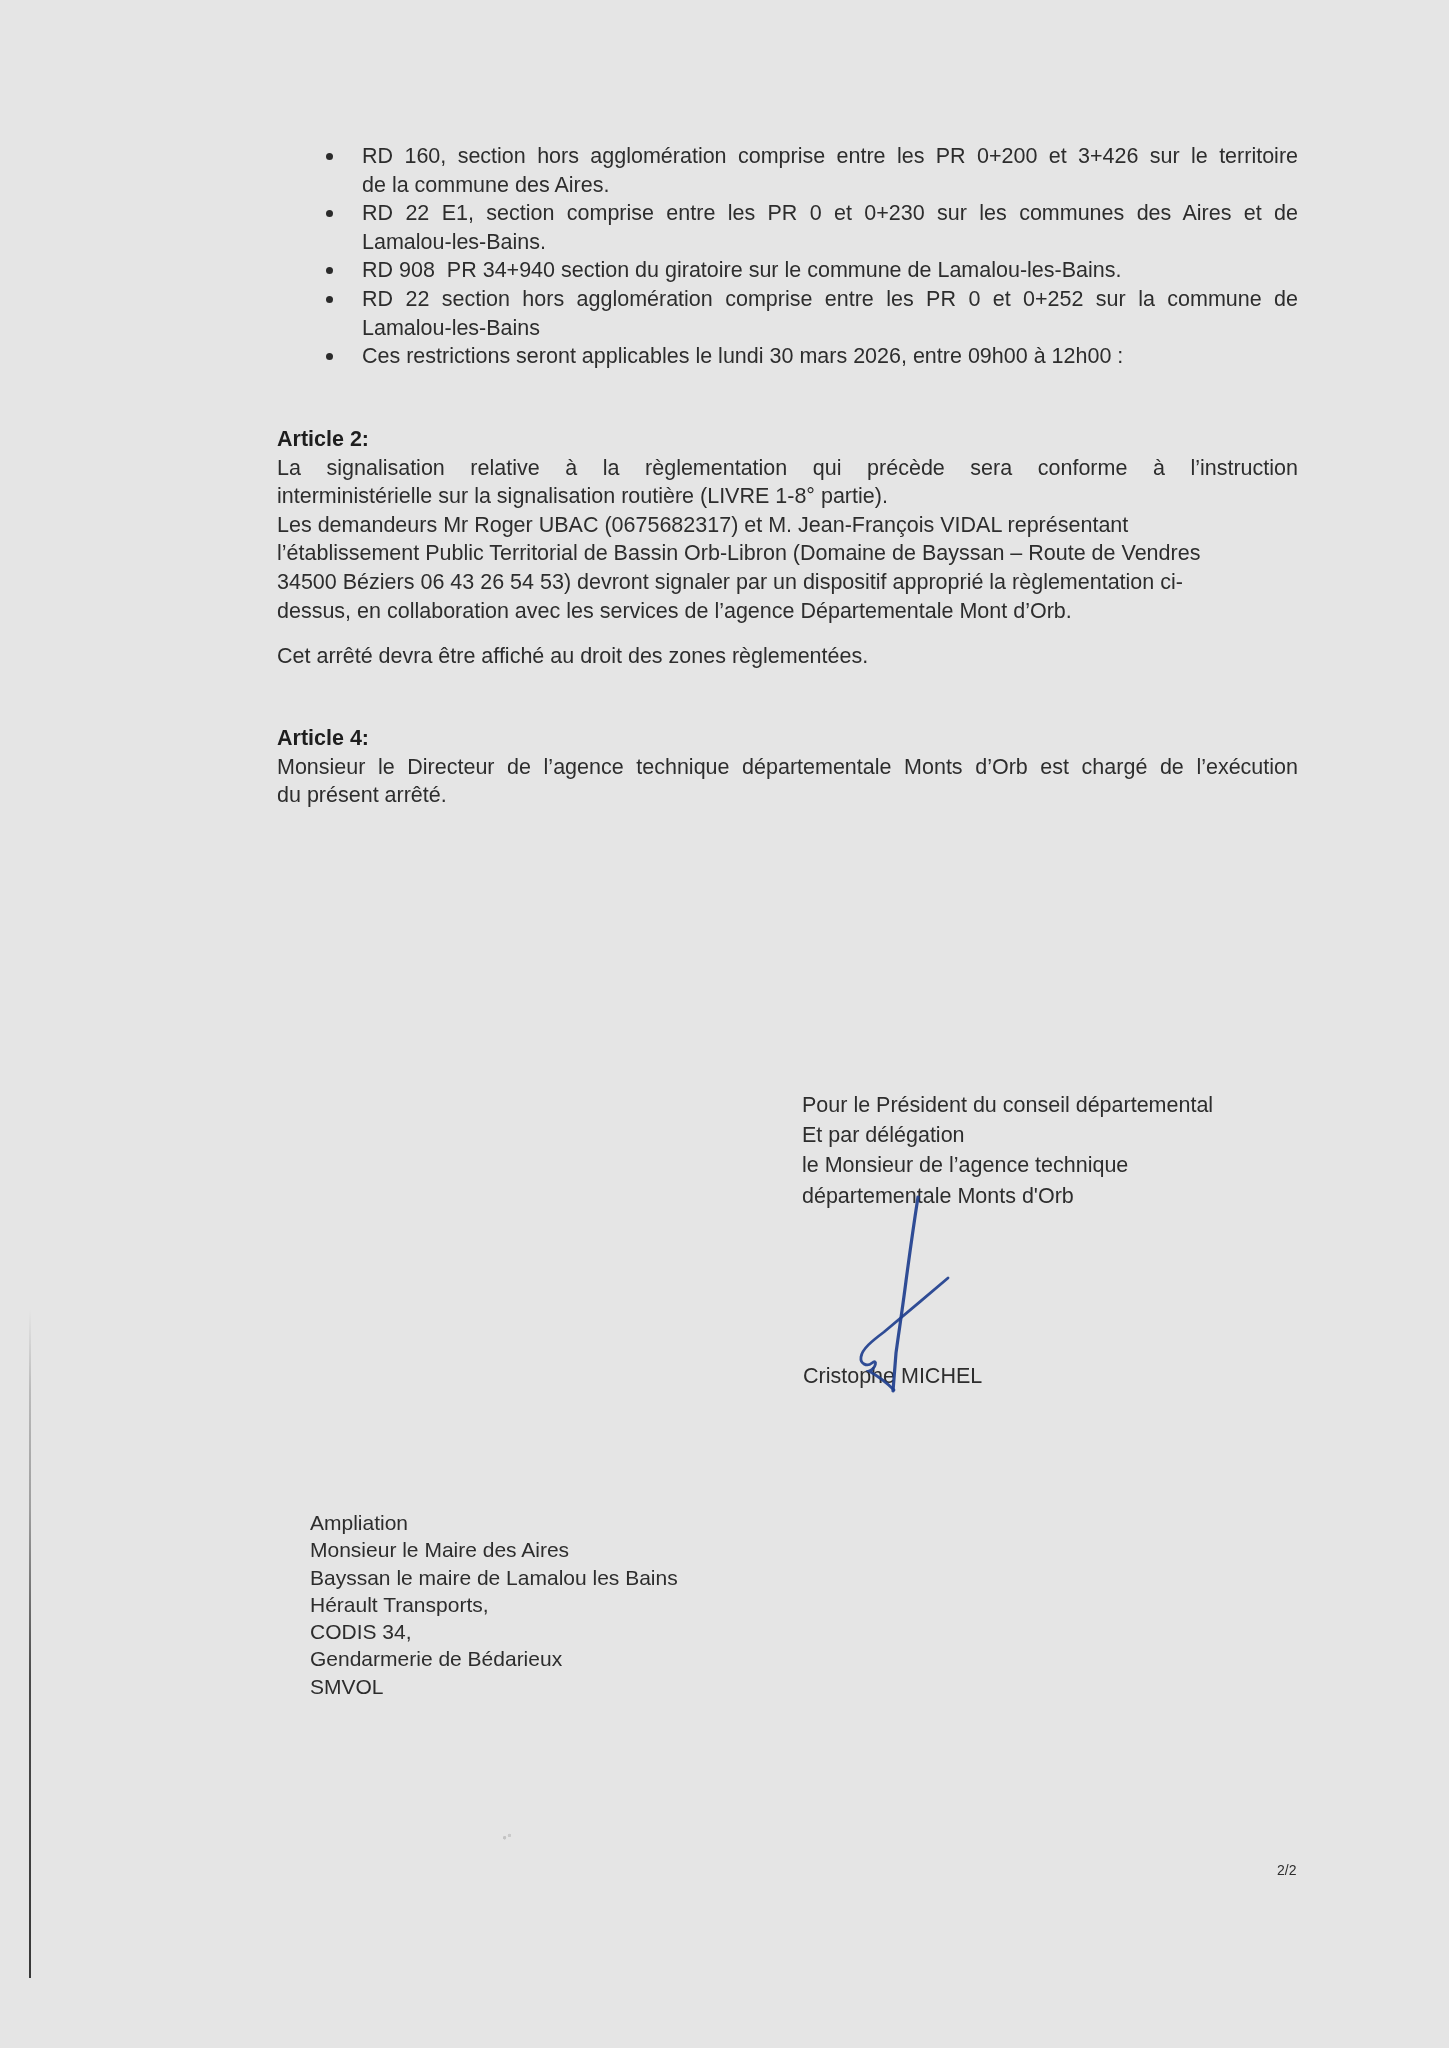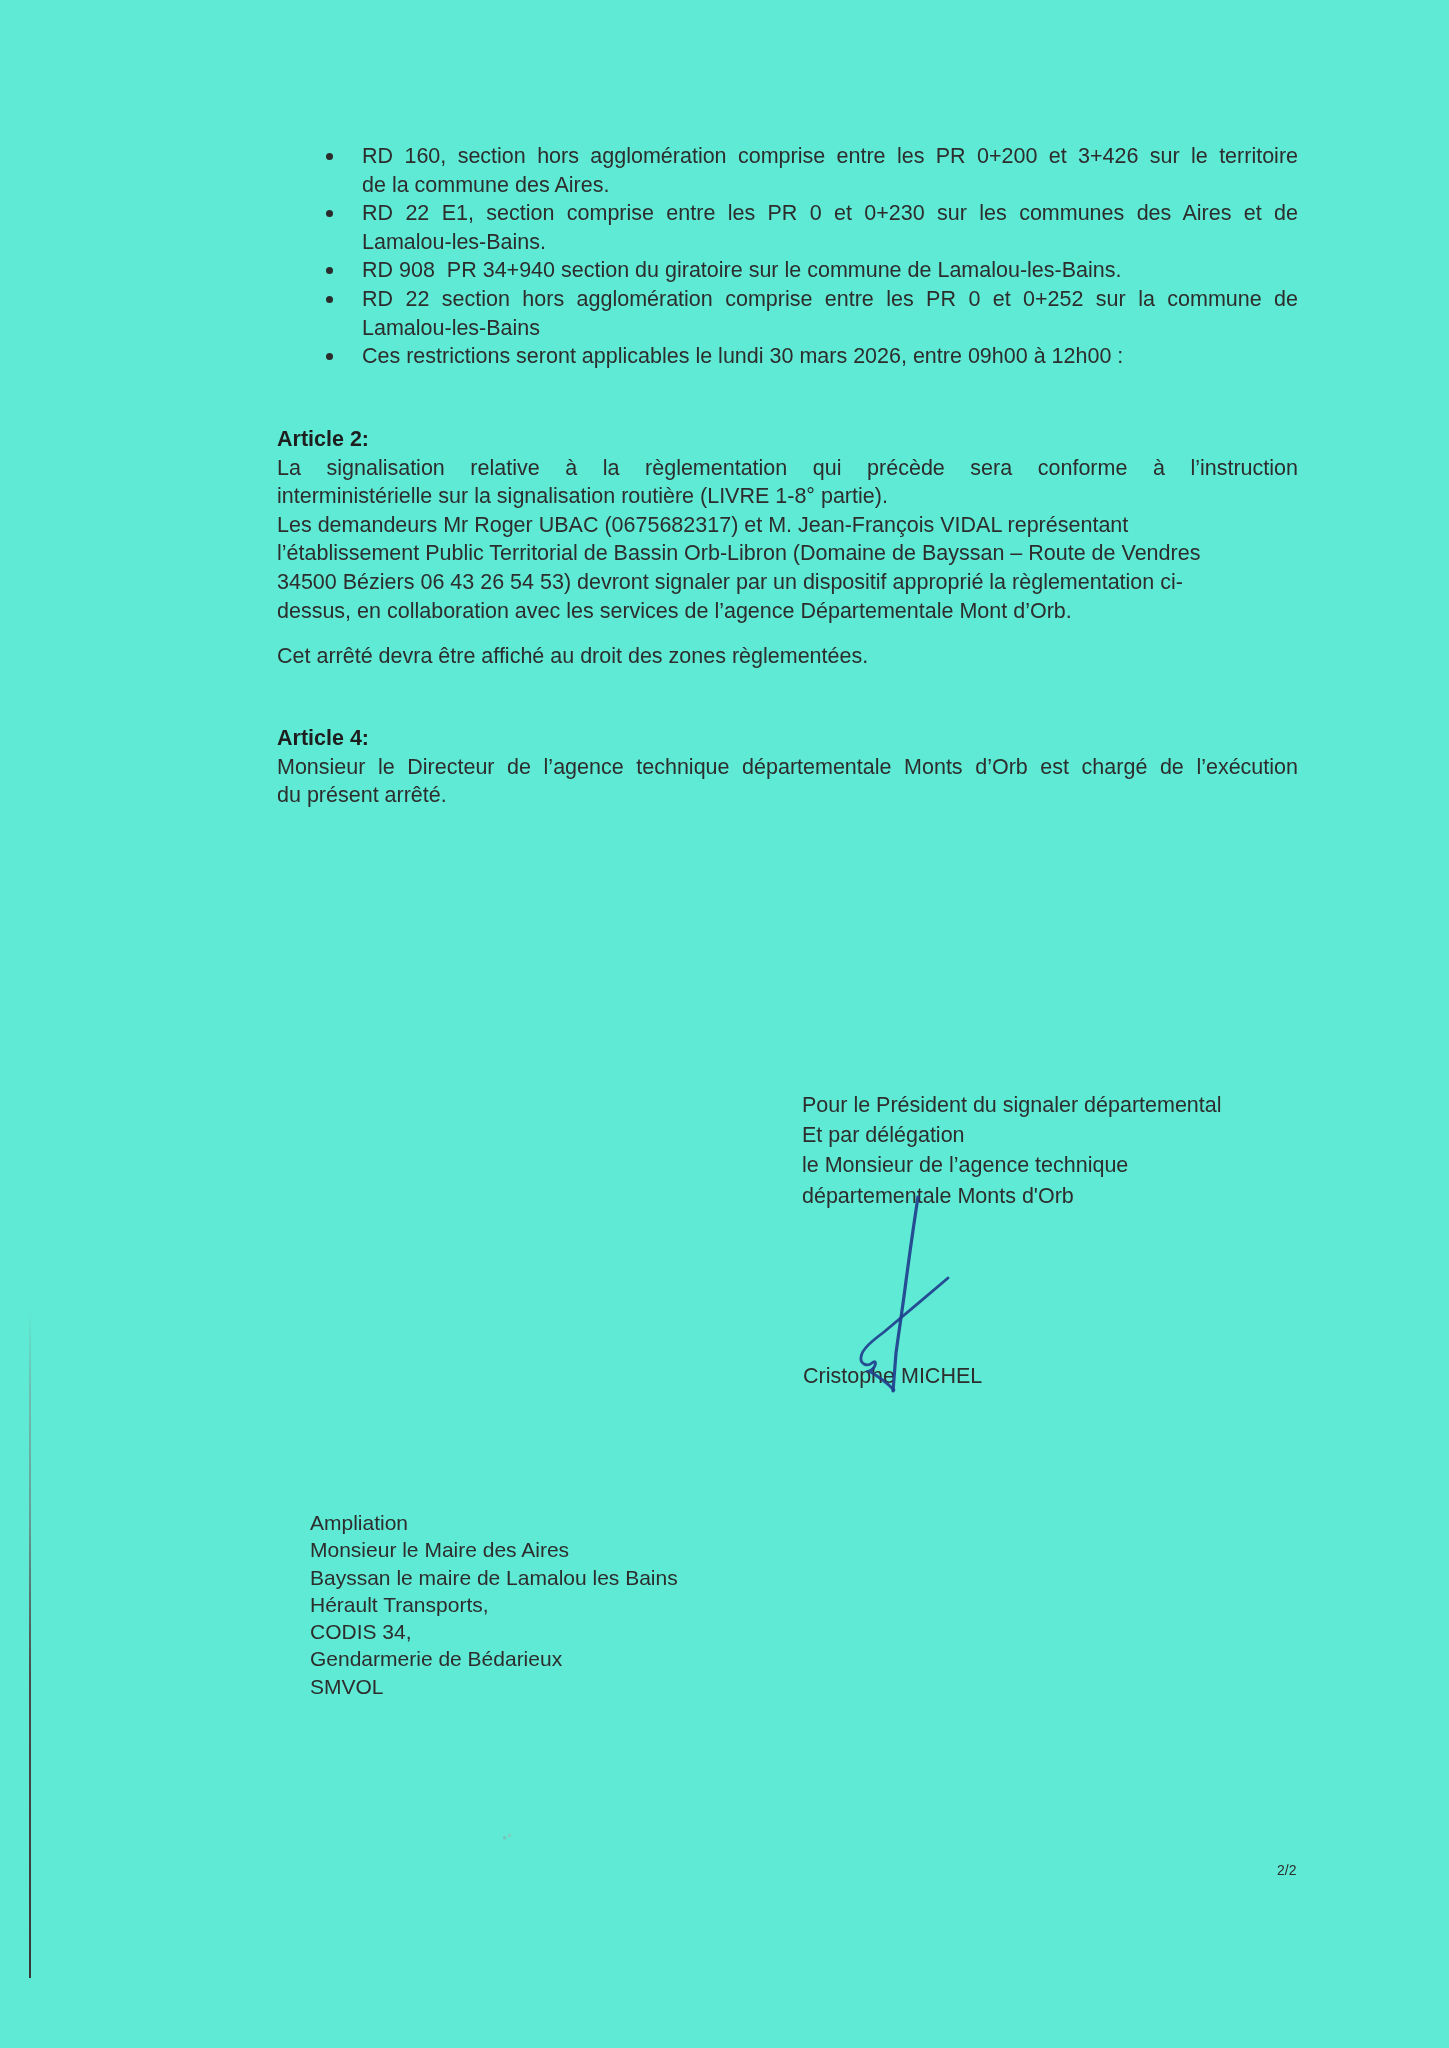--- a/index.html
+++ b/index.html
@@ -1,17 +1,17 @@
 <!DOCTYPE html>
 <html><head>
 <meta charset="utf-8">
 <style>
   html,body{margin:0;padding:0;background:#ffffff;}
   body{width:1449px;height:2048px;font-family:"Liberation Sans","DejaVu Sans",sans-serif;color:#2d2d2d;}
-  .page{position:relative;width:1449px;height:2048px;overflow:hidden;background:#5eead4;}
+  .page{position:relative;width:1449px;height:2048px;overflow:hidden;background:#e5e5e5;}
   .line{font-size:21.5px;line-height:28.6px;color:#2d2d2d;}
   .j{text-align:justify;text-align-last:justify;}
   .h{font-weight:bold;color:#1e1e1e;}
   
   .bullets{position:absolute;left:322px;top:142px;width:976px;}
   .bitem{position:relative;padding-left:40px;}
   .dot{position:absolute;left:4px;top:11px;width:7px;height:7px;border-radius:50%;background:#2b2b2b;}
   
   .block{position:absolute;left:277px;width:1021px;}
   .art2{top:425px;}
@@ -79,21 +79,21 @@
     <div class="line">Cet arrêté devra être affiché au droit des zones règlementées.</div>
   </div>
 
   <div class="block art4">
     <div class="line h">Article 4:</div>
     <div class="line j">Monsieur le Directeur de l’agence technique départementale Monts d’Orb est chargé de l’exécution</div>
     <div class="line">du présent arrêté.</div>
   </div>
 
   <div class="sigblock">
-    <div class="line">Pour le Président du signaler départemental</div>
+    <div class="line">Pour le Président du conseil départemental</div>
     <div class="line">Et par délégation</div>
     <div class="line">le Monsieur de l’agence technique</div>
     <div class="line">départementale Monts d'Orb</div>
   </div>
 
   <div class="signatory line">Cristophe MICHEL</div>
 
   <svg class="sigsvg" viewBox="0 0 140 225">
     <path d="M 78 12 C 74 38, 70 66, 66 96 C 63 120, 59 146, 56 168 C 55 182, 54 194, 53 206" fill="none" stroke="#1f3f8e" stroke-width="3.2" stroke-linecap="round" stroke-opacity="0.92"></path>
     <path d="M 108 93 C 88 110, 62 132, 44 147 C 32 156, 22 164, 21 172 C 20 179, 27 182, 32 178 C 38 173, 36 184, 29 186 C 36 190, 46 197, 54 205" fill="none" stroke="#1f3f8e" stroke-width="2.8" stroke-linecap="round" stroke-opacity="0.92"></path>

